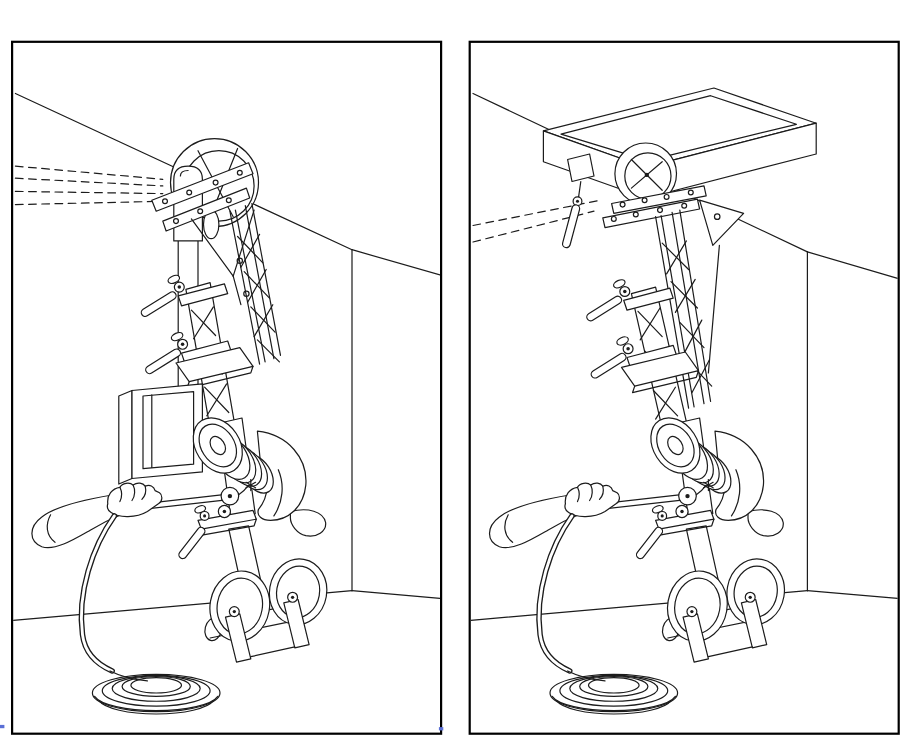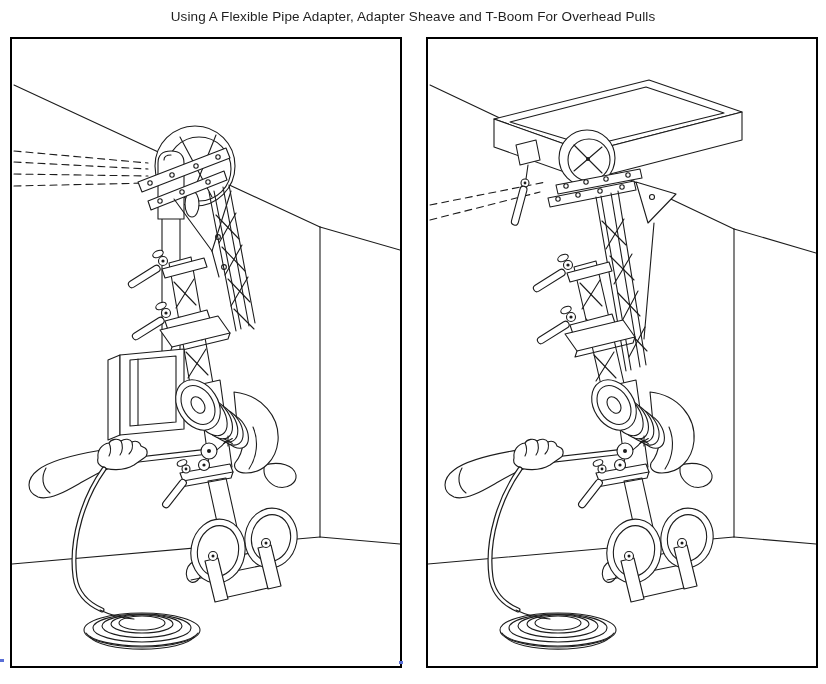--- a/index.html
+++ b/index.html
@@ -38,21 +38,20 @@
   .art .rope-i{stroke:#ffffff;stroke-width:2.6;}
   .art .thin{stroke-width:.9;}
   .tick{position:absolute;width:4px;height:3px;background:#5a6fd6;}
   .defs-holder{position:absolute;width:0;height:0;overflow:hidden;}
 </style>
 </head>
 <body>
 
 <div class="page">
 
-  <div class="title">Using A Flexible Pipe Adapter, Adapter Sheave and T-Boom For Overhead Pulls</div>
 
   <svg class="defs-holder art" aria-hidden="true">
     <defs>
       <g id="lower">
 
         <polygon class="f" points="186,346 208,341 220,428 198,433"></polygon>
         <polygon class="f" points="196,442 214,439 228,502 210,506"></polygon>
 
         <path class="f" d="M252,426 C268,422 282,426 284,436 C285,444 276,450 266,448 C258,446 252,438 252,432 Z"></path>
         <path class="f" d="M222,353 C250,356 268,378 266,402 C264,422 250,434 234,434 C226,434 221,430 223,424 C233,412 233,396 225,384 Z"></path>

